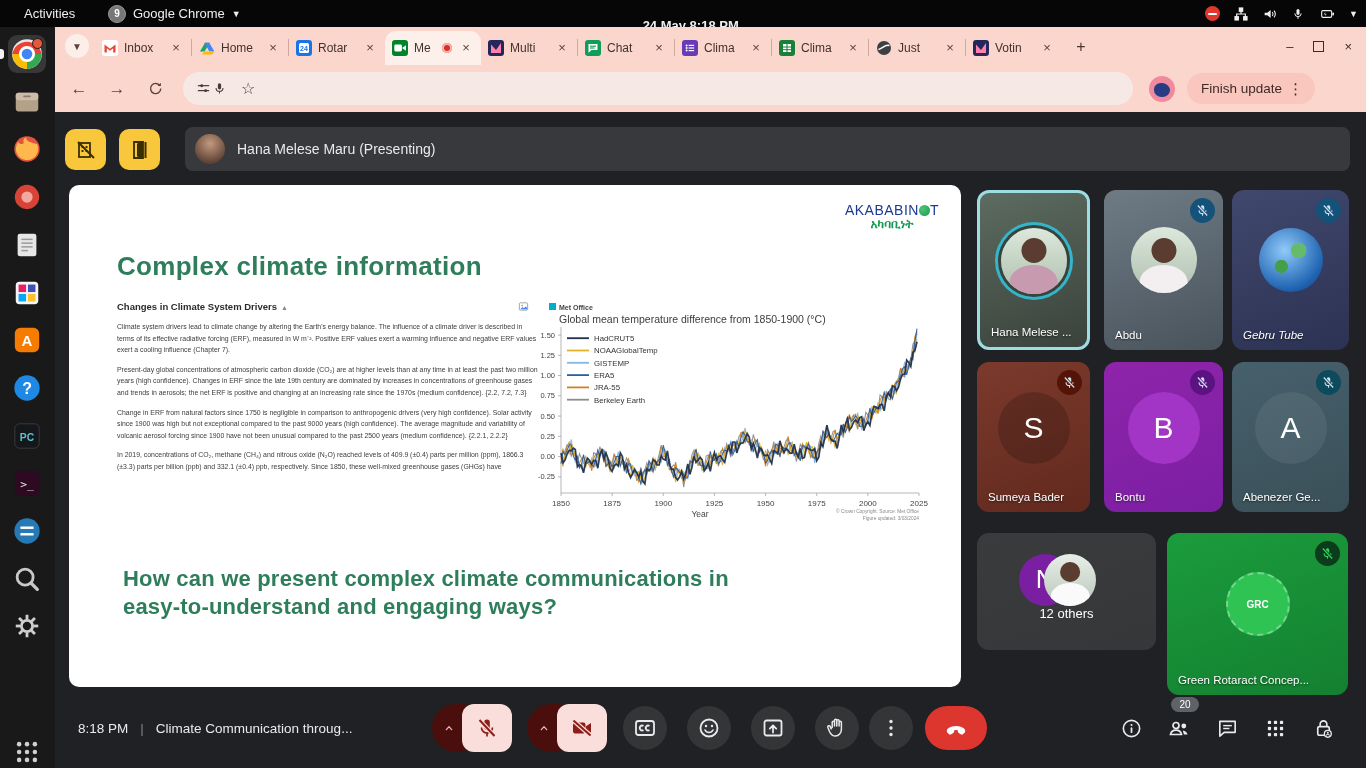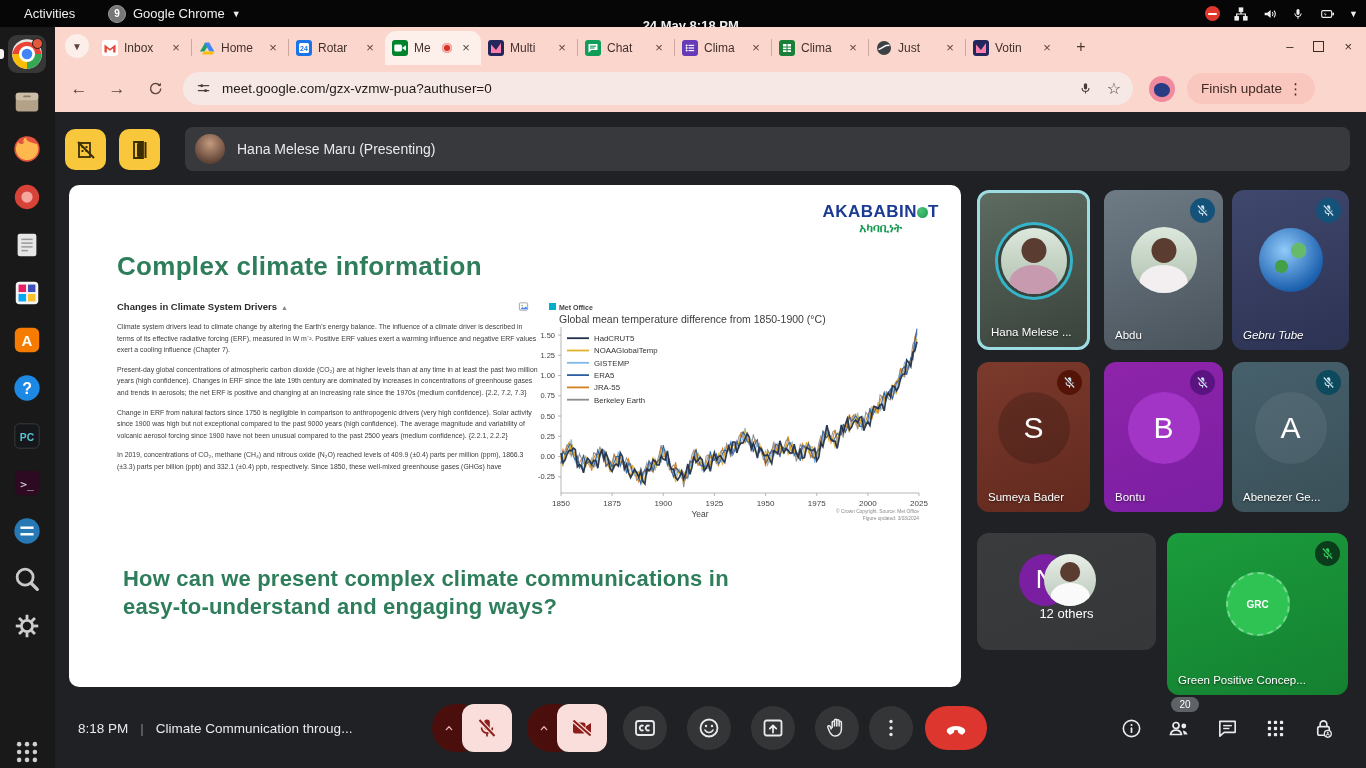--- a/index.html
+++ b/index.html
@@ -52,21 +52,21 @@
   #meet{position:absolute;left:55px;top:112px;width:1311px;height:656px;background:#202124;}
   .warn-btn{position:absolute;top:17px;width:41px;height:41px;border-radius:10px;background:#f8c73c;display:flex;align-items:center;justify-content:center;}
   #presenter-pill{position:absolute;left:130px;top:15px;width:1165px;height:44px;border-radius:8px;background:#37393c;display:flex;align-items:center;padding-left:10px;box-sizing:border-box;gap:12px;}
   #presenter-pill .pav{width:30px;height:30px;border-radius:50%;background:radial-gradient(circle at 50% 32%,#c49a7e,#5f4336 75%);}
   #presenter-pill .ptext{color:#e8eaed;font-size:14px;}
 
   
   #slide{position:absolute;left:14px;top:73px;width:892px;height:502px;background:#fff;border-radius:10px;overflow:hidden;}
   #slide-title{position:absolute;left:48px;top:34px;font-size:26px;font-weight:bold;letter-spacing:.3px;margin-top:32px;}
   #logo{position:absolute;right:22px;top:18px;text-align:center;line-height:1.1;}
-  #logo .lg1{font-size:17px;font-weight:bold;letter-spacing:.5px;}
+  #logo .lg1{font-size:14px;font-weight:normal;letter-spacing:.5px;}
   .globe-dot{display:inline-block;width:11px;height:11px;border-radius:50%;background:radial-gradient(circle at 35% 35%,#4fc477,#169a52);vertical-align:-1px;}
   #logo .lg2{font-size:12px;font-weight:bold;color:#169a52;}
   #sec-head{position:absolute;left:48px;top:116px;font-size:9.5px;font-weight:bold;color:#2b2b2b;}
   #sec-head .tri{font-size:7px;color:#888;margin-left:4px;}
   .img-ico{position:absolute;left:449px;top:116px;}
   #paras{position:absolute;left:48px;top:136px;width:424px;color:#3b3b3b;}
   #paras p{font-size:6.9px;line-height:1.68;margin:0 0 8px 0;}
   #question{position:absolute;left:54px;top:380px;width:740px;font-size:22px;font-weight:bold;line-height:1.27;letter-spacing:.2px;}
 
   
@@ -431,21 +431,20 @@
     </div>
     <div id="omnibox">
       <svg width="17" height="17" viewBox="0 0 24 24">
           <g stroke="#4a3a35" stroke-width="1.7" fill="none">
             <line x1="4" y1="8" x2="20" y2="8"></line>
             <line x1="4" y1="15" x2="20" y2="15"></line>
           </g>
           <circle cx="9.5" cy="8" r="2.1" fill="#4a3a35"></circle>
           <circle cx="15" cy="15" r="2.1" fill="#4a3a35"></circle>
         </svg>
-      <span class="url">meet.google.com/gzx-vzmw-pua?authuser=0</span>
       <svg width="15" height="15" viewBox="0 0 24 24">
           <rect x="9.4" y="3.5" width="5.2" height="10" rx="2.6" fill="#4a3a35"></rect>
           <path d="M6.5 11a5.5 5.5 0 0 0 11 0" stroke="#4a3a35" stroke-width="1.7" fill="none"></path>
           <line x1="12" y1="16.5" x2="12" y2="20" stroke="#4a3a35" stroke-width="1.7"></line>
         </svg>
       <span style="width:14px"></span>
       <span style="font-size:16px;color:#4a3a35">☆</span>
     </div>
     <div class="avatar-chip"></div>
     <div id="update-pill">
@@ -644,21 +643,21 @@
         <div class="tile" style="left: 922px; top: 421px; width: 179px; height: 117px; background: linear-gradient(160deg, rgb(58, 59, 61), rgb(54, 55, 57));">
           <div class="init-circle" style="width: 52px; height: 52px; background: rgb(123, 31, 162); left: 38%; top: 40%; font-size: 26px;">N</div>
           <div class="avatar-photo" style="left: 52%; top: 40%; transform: translate(-50%, -50%); width: 52px; height: 52px; background: linear-gradient(rgb(232, 239, 232), rgb(185, 198, 185)); z-index: 2; --head: #5a3c30; --body: #fafafa;">
             <span class="sil-head"></span>
             <span class="sil-body"></span>
           </div>
           <div style="position: absolute; left: 0px; right: 0px; top: 62%; text-align: center; color: rgb(255, 255, 255); font-size: 13px;">12 others</div>
         </div>
         <div class="tile" style="left: 1112px; top: 421px; width: 181px; height: 162px; background: linear-gradient(160deg, rgb(27, 156, 60), rgb(20, 128, 49));">
           <div class="init-circle" style="width: 64px; height: 64px; background: rgb(46, 195, 83); font-size: 10px; font-weight: bold; border: 2px dashed rgba(255, 255, 255, 0.35); box-sizing: border-box;">GRC</div>
-          <div class="pname">Green Positive Concep...</div>
+          <div class="pname">Green Rotaract Concep...</div>
           <div class="badge" style="background: rgb(11, 61, 29);">
             <svg viewBox="0 0 24 24" width="15" height="15">
               <rect x="9.2" y="3.5" width="5.6" height="10.5" rx="2.8" fill="#35d05e"></rect>
               <path d="M6.5 11.5a5.5 5.5 0 0 0 11 0" fill="none" stroke="#35d05e" stroke-width="1.7"></path>
               <line x1="12" y1="17" x2="12" y2="20.5" stroke="#35d05e" stroke-width="1.7"></line>
               <line x1="4.5" y1="4" x2="19.5" y2="20" stroke="#0b3d1d" stroke-width="4.2"></line>
               <line x1="4.5" y1="4" x2="19.5" y2="20" stroke="#35d05e" stroke-width="2"></line>
             </svg>
           </div>
         </div>

